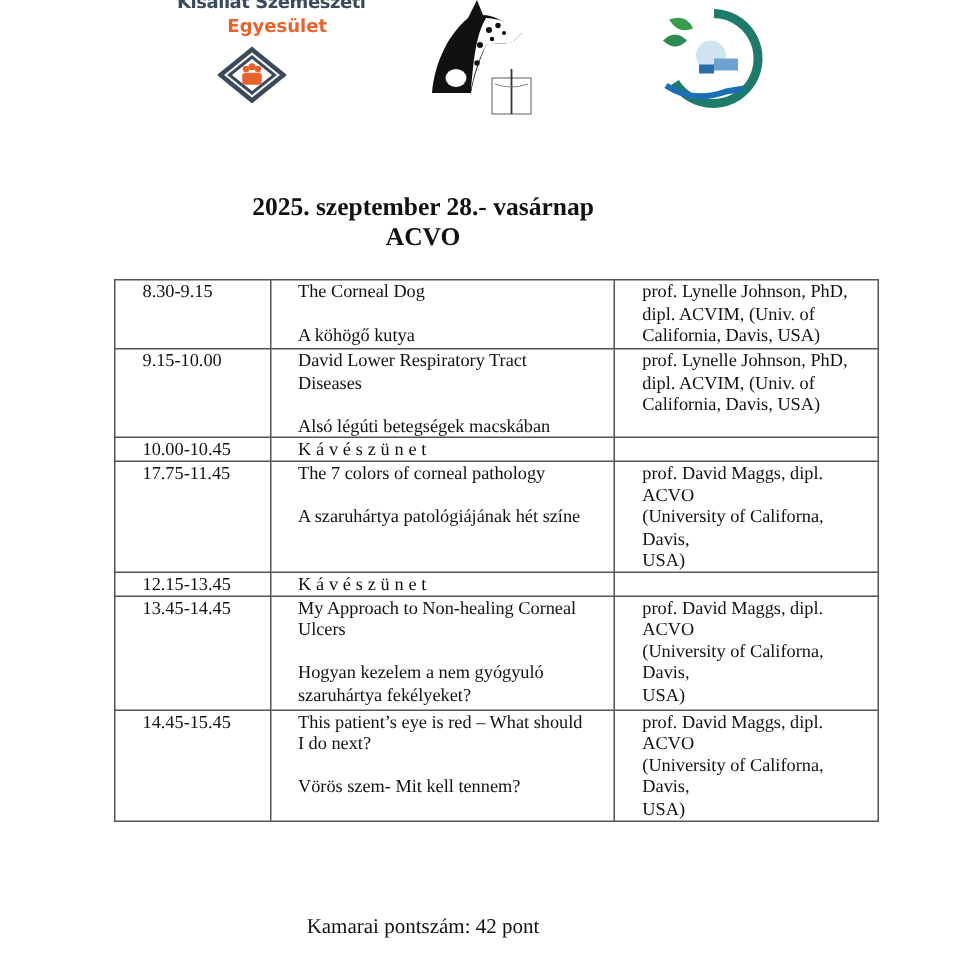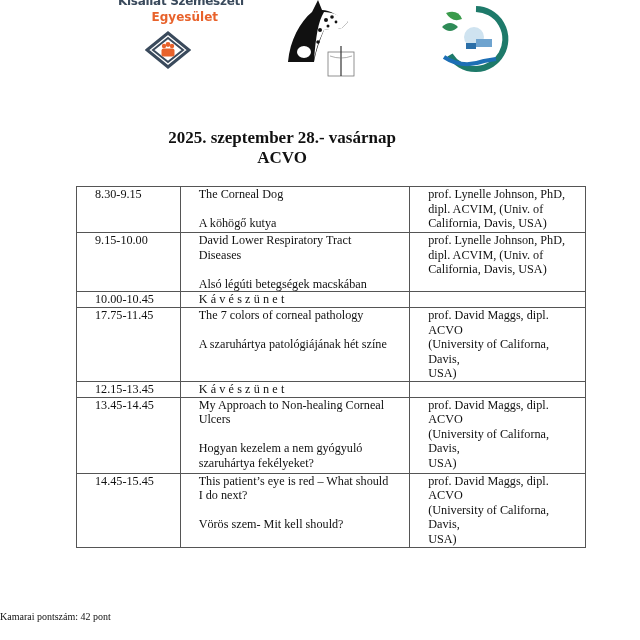--- a/index.html
+++ b/index.html
@@ -24,22 +24,22 @@
 
   table.sched { position: absolute; left: 76px; top: 186px; width: 510px;
                 border-collapse: collapse; font-size: 12.2px; line-height: 14.6px; }
   table.sched td { border: 1px solid #555; vertical-align: top; padding: 0 18px; }
   td.c-time { width: 79px; }
   td.c-title { width: 229px; }
   td.c-spk { width: 168px; }
   .spaced { letter-spacing: 3.2px; }
   .gap { display: block; height: 14.6px; }
 
-  .footer { position: absolute; top: 611px; left: 0; width: 564px; text-align: left;
-            font-size: 10px; }
+  .footer { position: absolute; top: 611px; left: 0; width: 564px; text-align: center;
+            font-size: 14px; }
 </style>
 </head>
 <body>
 
 <div class="logos">
   <div class="logo logo-ksz">
     <div class="l1">Kisállat Szemészeti</div>
     <div class="l2">Egyesület</div>
     <svg width="46" height="38" viewBox="0 0 46 38">
       <path d="M2 19 L23 2 L44 19 L23 36 Z" fill="none" stroke="#3a4a5c" stroke-width="3"></path>
@@ -144,21 +144,21 @@
         <span>prof. David Maggs, dipl.</span><br>
         <span>ACVO</span><br>
         <span>(University of Californa, Davis,</span><br>
         <span>USA)</span>
       </td>
     </tr>
     <tr style="height:60px">
       <td class="c-time">14.45-15.45</td>
       <td class="c-title">
         <span>This patient’s eye is red – What should I do next?</span><span class="gap"></span>
-        <span>Vörös szem- Mit kell should?</span>
+        <span>Vörös szem- Mit kell tennem?</span>
       </td>
       <td class="c-spk">
         <span>prof. David Maggs, dipl.</span><br>
         <span>ACVO</span><br>
         <span>(University of Californa, Davis,</span><br>
         <span>USA)</span>
       </td>
     </tr>
   </tbody>
 </table>

